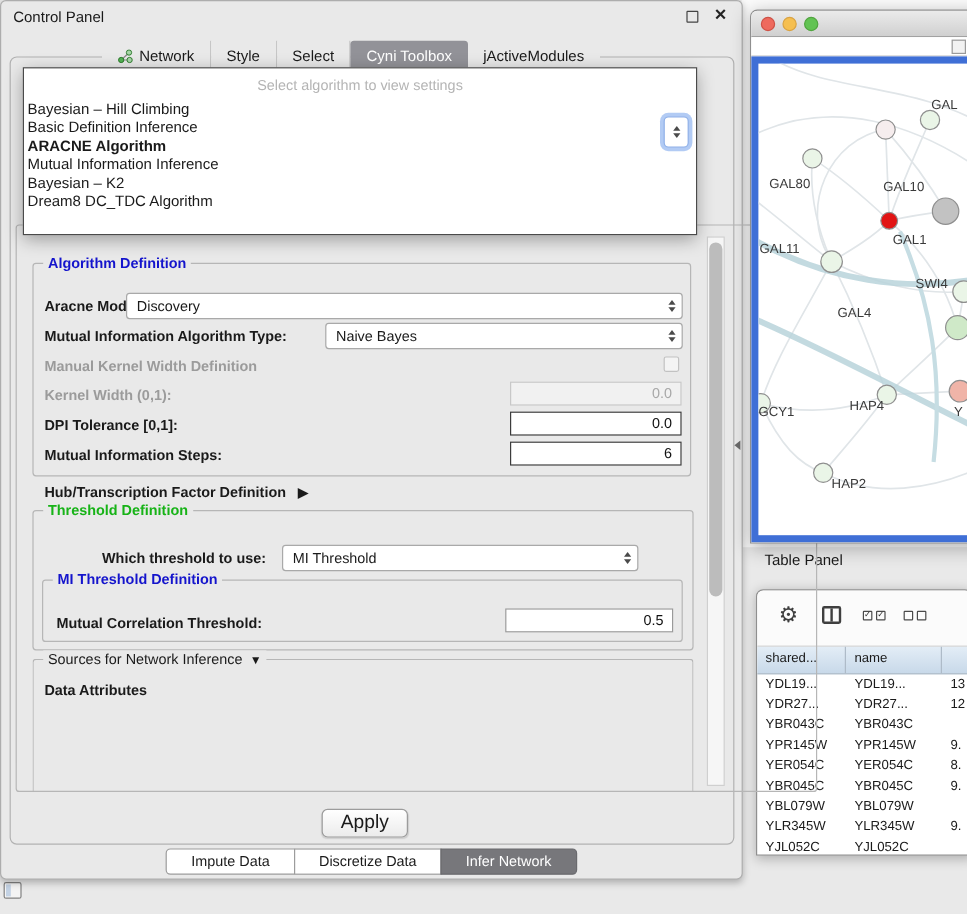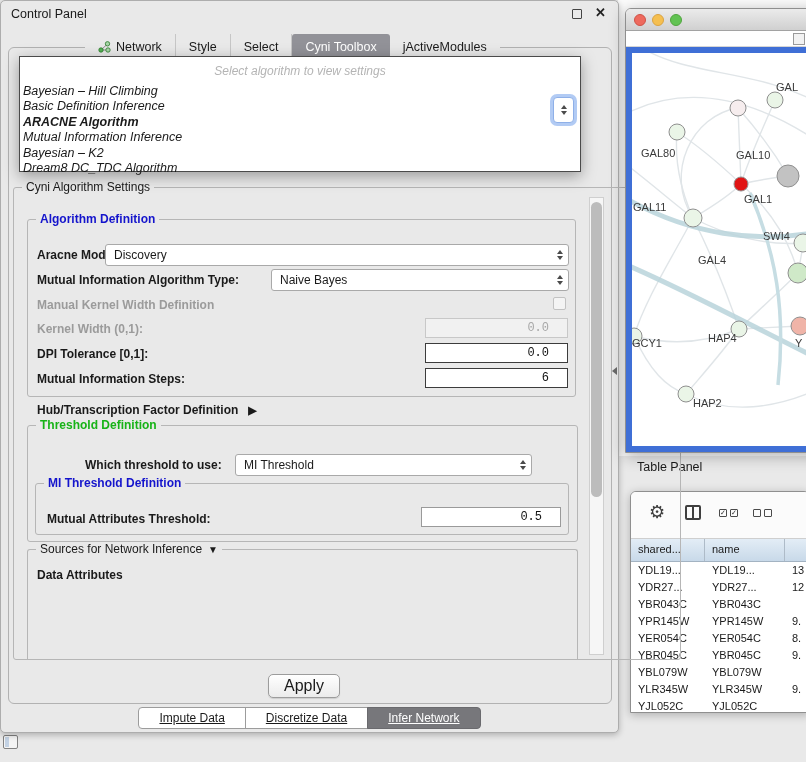--- a/index.html
+++ b/index.html
@@ -44,22 +44,22 @@
            display:flex; align-items:center; justify-content:space-between;
            padding:0 5px 0 8px; font-size:12px; }
   .combo-arrows { display:flex; flex-direction:column; align-items:center; gap:2px; }
   .au { width:0; height:0; border-left:3.5px solid transparent; border-right:3.5px solid transparent;
         border-bottom:4px solid #4a4a4a; }
   .ad { width:0; height:0; border-left:3.5px solid transparent; border-right:3.5px solid transparent;
         border-top:4px solid #4a4a4a; }
 
   .cb { width:13px; height:13px; border:1px solid #c2c2c2; border-radius:2px; background:#f4f4f4; }
 
-  input.field { height:20px; font-size:12px; text-align:right; padding:0 18px;
-                border:1px solid #9a9a9a; background:#fff; color:#111; font-family:Liberation Mono, monospace; }
+  input.field { height:20px; font-size:12px; text-align:right; padding:0 7px;
+                border:1px solid #9a9a9a; background:#fff; color:#111; font-family:Liberation Sans, sans-serif; }
   input.field.strong { border-color:#3c3c3c; }
   input.field.dis { border-color:#c8c8c8; color:#a8a8a8; background:#f1f1f1; }
 
   .hub-row { font-size:12px; font-weight:bold; line-height:20px; white-space:nowrap; }
   .hub-arrow { margin-left:10px; font-size:11px; }
   .src-caret { font-size:10px; margin-left:6px; }
 
   .attr-list { background:#fff; border:1px solid #d5d5d5; overflow:hidden; }
   .attr-item { height:16px; line-height:16px; width:calc(100% - 16px);
                background:var(--selection-blue,#3a66c9); color:#fff; font-size:11.5px;
@@ -72,28 +72,28 @@
   .vscroll { background:#f6f6f6; border:1px solid #cfcfcf; }
   .vthumb { position:absolute; left:1px; top:4px; width:11px; height:295px;
             background:#bcbcbc; border-radius:6px; }
 
   .apply-btn { height:24px; width:72px; border:1px solid #9c9c9c; border-radius:5px;
                background:linear-gradient(#ffffff,#ebebeb); font-size:16px;
                text-align:center; line-height:22px; box-shadow:0 1px 1px rgba(0,0,0,.12); }
 
   .bottom-tabs { left:0; top:706px; width:100%; display:flex; justify-content:center; }
   .seg { position:static; height:22px; line-height:21px; padding:0 20px; background:#fff;
-         border:1px solid #9c9c9c; margin-left:-1px; font-size:12px; white-space:nowrap;text-decoration:underline; }
+         border:1px solid #9c9c9c; margin-left:-1px; font-size:12px; white-space:nowrap; }
   .seg.first { border-radius:4px 0 0 4px; margin-left:0; }
   .seg.last  { border-radius:0 4px 4px 0; }
   .selected-seg { background:#77777b; color:#fff; border-color:#6a6a6e; }
 
   
-  .popup { left:18px; top:55px; width:562px; height:116px; background:#fff;
-           border:1px solid #4a4a4a; box-shadow:0 4px 14px rgba(0,0,0,.35); z-index:20; padding-top:5px;font-style:italic; }
+  .popup { left:18px; top:55px; width:562px; height:140px; background:#fff;
+           border:1px solid #4a4a4a; box-shadow:0 4px 14px rgba(0,0,0,.35); z-index:20; padding-top:5px; }
   .pop-head { text-align:center; color:#b4b4b4; font-size:12px; height:22px; line-height:18px; }
   .pop-item { font-size:12.5px; line-height:15.4px; padding-left:3px; white-space:nowrap; }
   .pop-item.selected { font-weight:bold; }
   .peek { left:552px; top:96px; width:21px; height:26px; background:#fff;
           border:1px solid #8fb0e8; border-radius:4px; box-shadow:0 0 0 3px rgba(115,160,235,.55);
           z-index:21; display:flex; flex-direction:column; align-items:center; justify-content:center; gap:2px; }
 
   .grip { left:611px; top:366px; width:0; height:0; border-top:4px solid transparent;
           border-bottom:4px solid transparent; border-right:5px solid #6a6a6a; }
 
@@ -237,21 +237,21 @@
       <span>MI Threshold</span>
       <span class="combo-arrows">
           <i class="au"></i>
           <i class="ad"></i>
         </span>
     </div>
 
     <div class="fs" style="left:34px;top:482px;width:534px;height:52px;">
       <span class="legend blue">MI Threshold Definition</span>
     </div>
-    <span class="lbl" style="left:46px;top:508px;">Mutual Attributes Threshold:</span>
+    <span class="lbl" style="left:46px;top:508px;">Mutual Correlation Threshold:</span>
     <input class="field" style="left: 420px; top: 506px; width: 140px;" value="0.5">
 
     <div class="fs open-bottom" style="left:26px;top:548px;width:551px;height:111px;">
       <span class="legend"><span>Sources for Network Inference</span><span class="src-caret">▼</span></span>
     </div>
     <span class="lbl" style="left:36px;top:564px;">Data Attributes</span>
 
 
     <div class="vscroll" style="left:588px;top:196px;width:15px;height:458px;">
       <div class="vthumb"></div>

